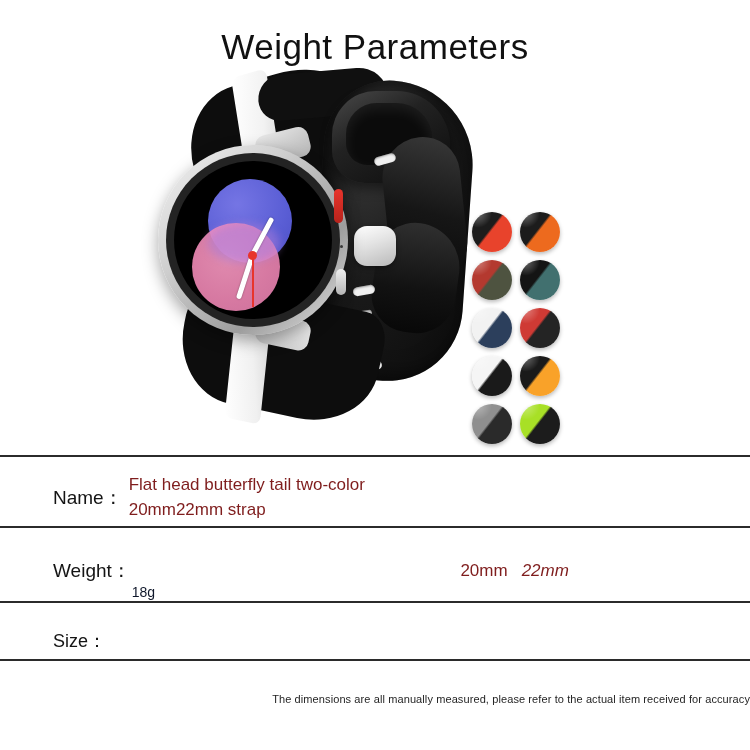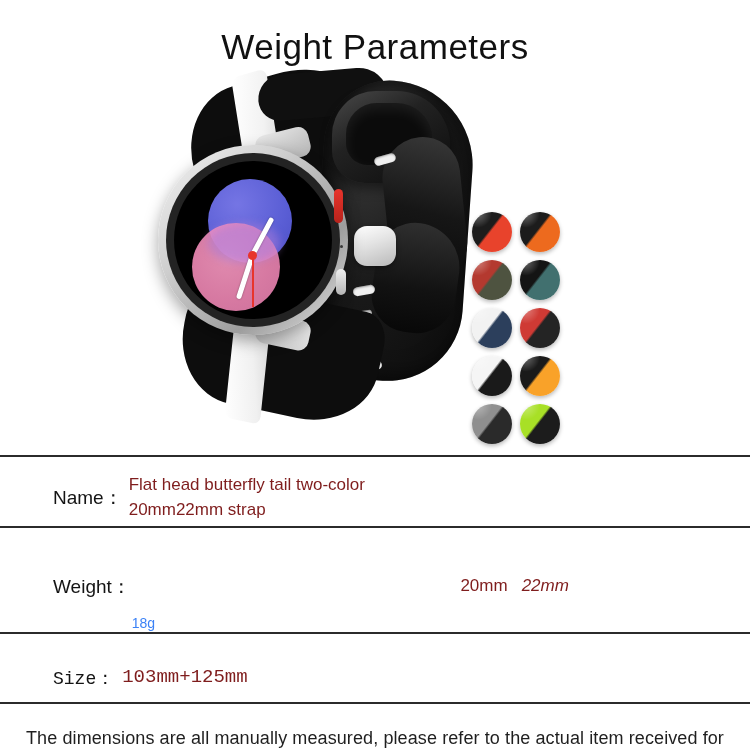--- a/index.html
+++ b/index.html
@@ -371,22 +371,22 @@
   .rule {
     height: 2px;
     background: #2b2b2b;
     width: 750px;
   }
   .spec-row {
     display: flex;
     position: relative;
   }
   .row-name   { height: 69px; }
-  .row-weight { height: 104px; }
-  .row-size   { height: 68px; font-family: Liberation Mono, monospace; }
+  .row-weight { height: 73px; }
+  .row-size   { height: 56px; }
 
   .cell {
     display: flex;
     align-items: center;
     padding-top: 13px;
     margin-left: 25px;
   }
   .cell-left  { width: 420px; padding-left: 28px; box-sizing: border-box; }
   .cell-right { width: 330px; padding-left: 12px; box-sizing: border-box; }
 
@@ -398,37 +398,37 @@
     flex: 0 0 auto;
   }
   .val {
     font-size: 17px;
     color: #7f1d1d;
     line-height: 1.45;
     padding-left: 6px;
   }
   .val-small {
     font-size: 14px;
-    color: #3b82f6;
+    color: #0f172a;
     align-self: flex-end;
     padding-bottom: 1px;
     padding-left: 1px;
   }
   .val-lines { display: flex; flex-direction: row; }
   .val-lines span:nth-child(2) { padding-left: 14px; font-style: italic; }
 
   .size-row .cell-left { padding-top: 20px; }
   .size-row .lbl { font-size: 18px; }
   .size-row .val { font-size: 19px; padding-left: 8px; }
 
   .disclaimer {
-    text-align: center;
-    font-size: 18px;
+    text-align: right;
+    font-size: 11px;
     color: #1f1f1f;
-    padding-top: 24px;
+    padding-top: 32px;
     letter-spacing: 0.1px;
   }
 </style>
 </head>
 <body>
 
 <div class="page-title">Weight Parameters</div>
 
 <div class="hero">
 
@@ -530,20 +530,19 @@
         <span>22mm</span>
       </span>
     </div>
   </div>
 
   <div class="rule"></div>
 
   <div class="spec-row row-size size-row">
     <div class="cell cell-left">
       <span class="lbl">Size：</span>
-      <span class="val">103mm+125mm</span>
     </div>
   </div>
 
   <div class="rule"></div>
 
   <div class="disclaimer">The dimensions are all manually measured, please refer to the actual item received for accuracy</div>
 </div>
 
 </body></html>

